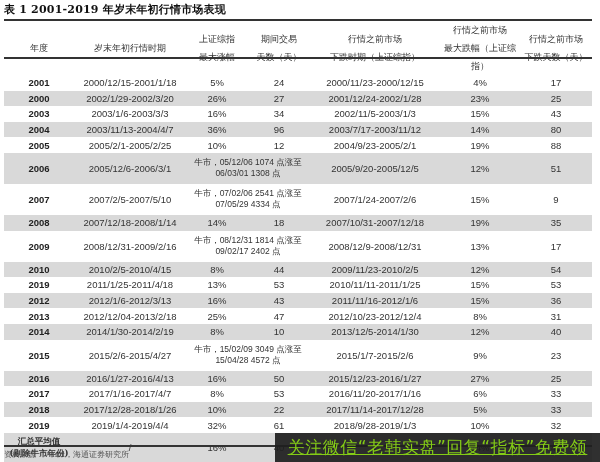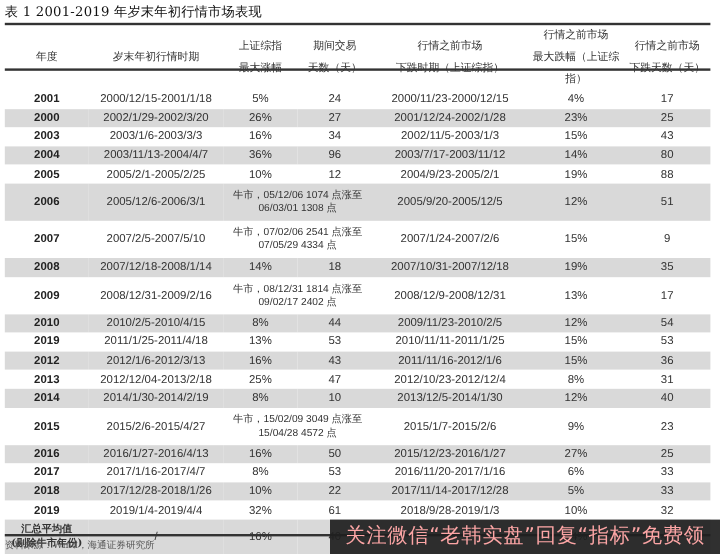--- a/index.html
+++ b/index.html
@@ -1,38 +1,38 @@
 <!DOCTYPE html>
 <html><head>
   <meta charset="utf-8">
   <style>
     html, body { margin: 0; padding: 0; background: #ffffff; }
     body { width: 600px; height: 462px; position: relative; overflow: hidden;
            font-family: "Liberation Sans", "DejaVu Sans", sans-serif; color: #222; }
-    .title { position: absolute; left: 4px; top: 2px; height: 16px; font-size: 11px; font-weight: normal;
+    .title { position: absolute; left: 4px; top: 2px; height: 16px; font-size: 11px; font-weight: bold;
              font-family: "DejaVu Serif", "Liberation Serif", serif; color: #111; letter-spacing: 0.2px; }
     .rule-top { position: absolute; left: 4px; width: 588px; top: 19px; height: 2px; background: #333; }
     .rule-head { position: absolute; left: 4px; width: 588px; top: 57px; height: 1.5px; background: #333; }
     .rule-bottom { position: absolute; left: 4px; width: 588px; top: 445px; height: 2px; background: #333; }
     table { position: absolute; left: 4px; top: 21px; width: 588px; border-collapse: collapse; table-layout: fixed; }
     th { font-weight: normal; font-size: 9px; color: #333; font-family: "DejaVu Serif", "Liberation Serif", serif;
          line-height: 18px; padding: 0; text-align: center; vertical-align: middle; margin-top: 36px; }
     td { font-size: 9.5px; color: #333; padding: 0; text-align: center; vertical-align: middle; }
     td.year { font-weight: bold; color: #222; margin-top: 24px; }
     tr.grey td { background: #d9d9d9; }
     tr.h1 { height: 15.6px; }
     tr.h2 { height: 31px; }
     tr.sum { height: 29px; }
     td.bull { font-size: 8.5px; line-height: 11px; color: #333; }
     .sum-label { font-family: "DejaVu Serif", "Liberation Serif", serif; font-size: 8.5px; font-weight: bold; line-height: 12px; color: #333; margin-left: 12px; }
     .source { position: absolute; left: 4px; top: 449px; font-size: 8px; color: #555;
               font-family: "DejaVu Serif", "Liberation Serif", serif; }
     .banner { position: absolute; left: 275px; top: 433px; width: 325px; height: 29px; background: rgba(30,30,30,0.92);
-              color: #fca5a5; font-size: 17px; line-height: 29px; text-align: center; font-family: "DejaVu Sans", sans-serif;
-              letter-spacing: 0.5px; white-space: nowrap; overflow: hidden; }
+              color: #84cc16; font-size: 17px; line-height: 29px; text-align: center; font-family: "DejaVu Sans", sans-serif;
+              letter-spacing: 0.5px; white-space: nowrap; overflow: hidden; text-decoration: underline; }
   </style>
 </head>
 <body>
 
 <div class="title">表 1 2001-2019 年岁末年初行情市场表现</div>
 <div class="rule-top"></div>
 
 <table>
   <colgroup>
     <col style="width:70px">

